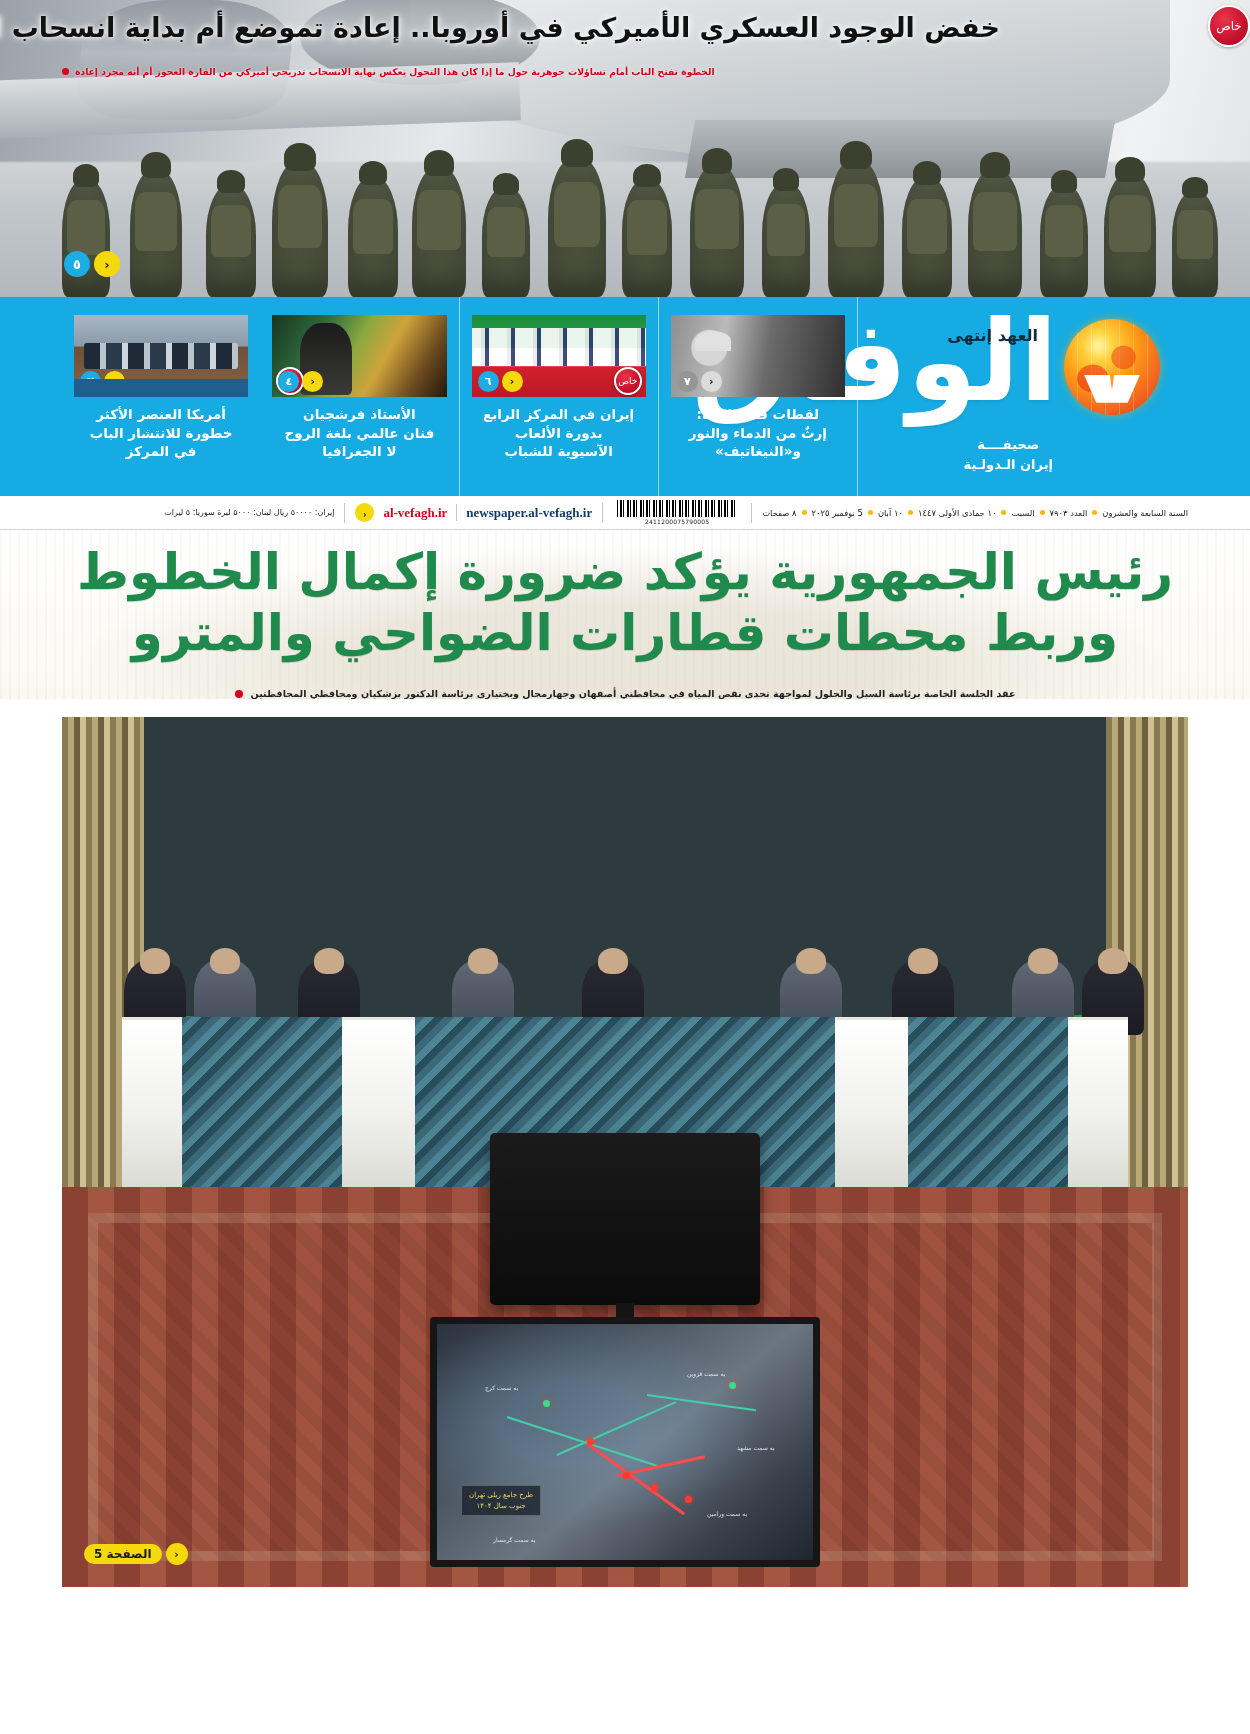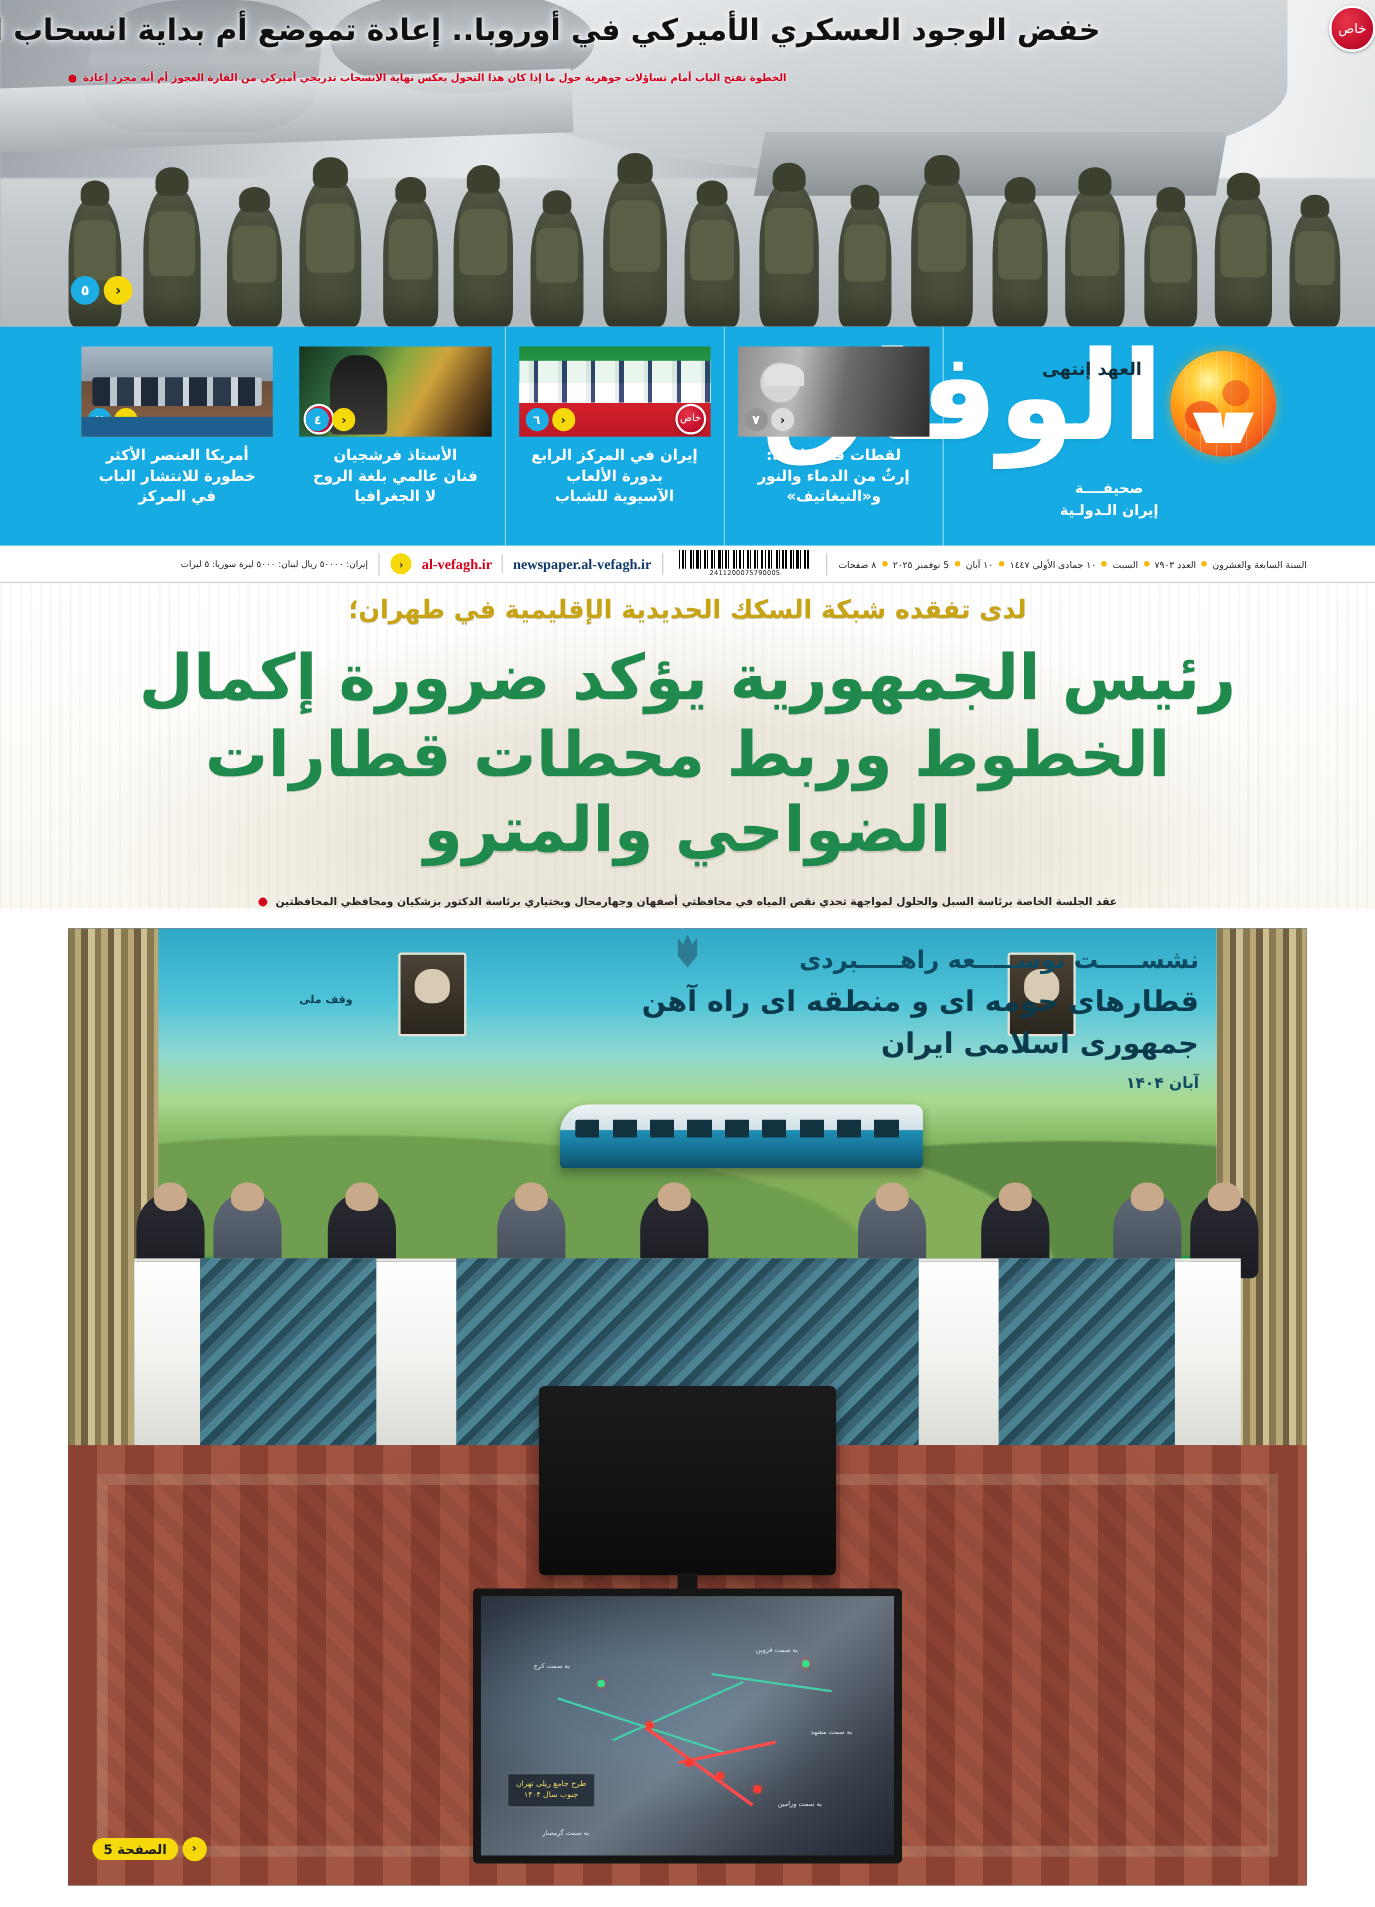--- a/index.html
+++ b/index.html
@@ -413,26 +413,26 @@
     font-size: 23px;
     font-weight: bold;
     color: #c8a415;
     direction: rtl;
     letter-spacing: -0.3px;
     text-shadow: 0 1px 0 rgba(0,0,0,.18);
   }
   .lead-title {
     position: relative;
     text-align: center;
-    font-size: 57px;
+    font-size: 50px;
     font-weight: bold;
     color: #1f8a4c;
     direction: rtl;
     line-height: 1.22;
-    margin-top: 14px;
+    margin-top: 0;
     letter-spacing: -1px;
     text-shadow: 0 1px 0 rgba(0,0,0,.12);
   }
   .lead-sub-row {
     position: relative;
     margin-top: 24px;
     display: flex;
     flex-direction: row-reverse;
     align-items: center;
     justify-content: center;
@@ -842,44 +842,31 @@
   </div>
 
   <span class="info-divider"></span>
 
   <div class="info-prices">إيران: ٥٠٠٠٠ ريال    لبنان: ٥٠٠٠ ليرة    سوريا: ٥ ليرات</div>
 </div>
 
 <div class="lead">
   <div class="lead-bg"></div>
 
-  <div class="kicker">لدى تفقده شبكة السكك الحديدية الإقليمية في طهران؛</div>
 
   <h1 class="lead-title">رئيس الجمهورية يؤكد ضرورة إكمال الخطوط وربط محطات قطارات الضواحي والمترو</h1>
 
   <div class="lead-sub-row">
     <span class="lead-dot"></span>
     <span class="lead-sub">عقد الجلسة الخاصة برئاسة السبل والحلول لمواجهة تحدي نقص المياه في محافظتي أصفهان وجهارمحال وبختياري برئاسة الدكتور بزشكيان ومحافظي المحافظتين</span>
   </div>
 </div>
 
 <div class="main-photo">
 
-  <div class="mp-banner">
-    <div class="mp-emblem"></div>
-    <div class="mp-portrait mp-p-left"></div>
-    <div class="mp-portrait mp-p-right"></div>
-    <div class="mp-banner-text">
-      <div class="mp-bt1">نشســـــت توســـــعه راهـــــبردى</div>
-      <div class="mp-bt2">قطارهای حومه ای و منطقه ای راه آهن جمهوری اسلامی ایران</div>
-      <div class="mp-bt3">آبان ۱۴۰۴</div>
-    </div>
-    <div class="mp-train"></div>
-    <div style="position:absolute;left:130px;top:60px;font-size:10px;color:#0b3e52;direction:rtl;font-weight:bold;">وقف ملی</div>
-  </div>
 
   <div class="curtain curtain-l"></div>
   <div class="curtain curtain-r"></div>
 
   <div class="flag flag-l"></div>
   <div class="flag flag-r"></div>
 
   <div class="mp-people">
     <div class="person" style="left:62px;"></div>
     <div class="person light" style="left:132px;"></div>

